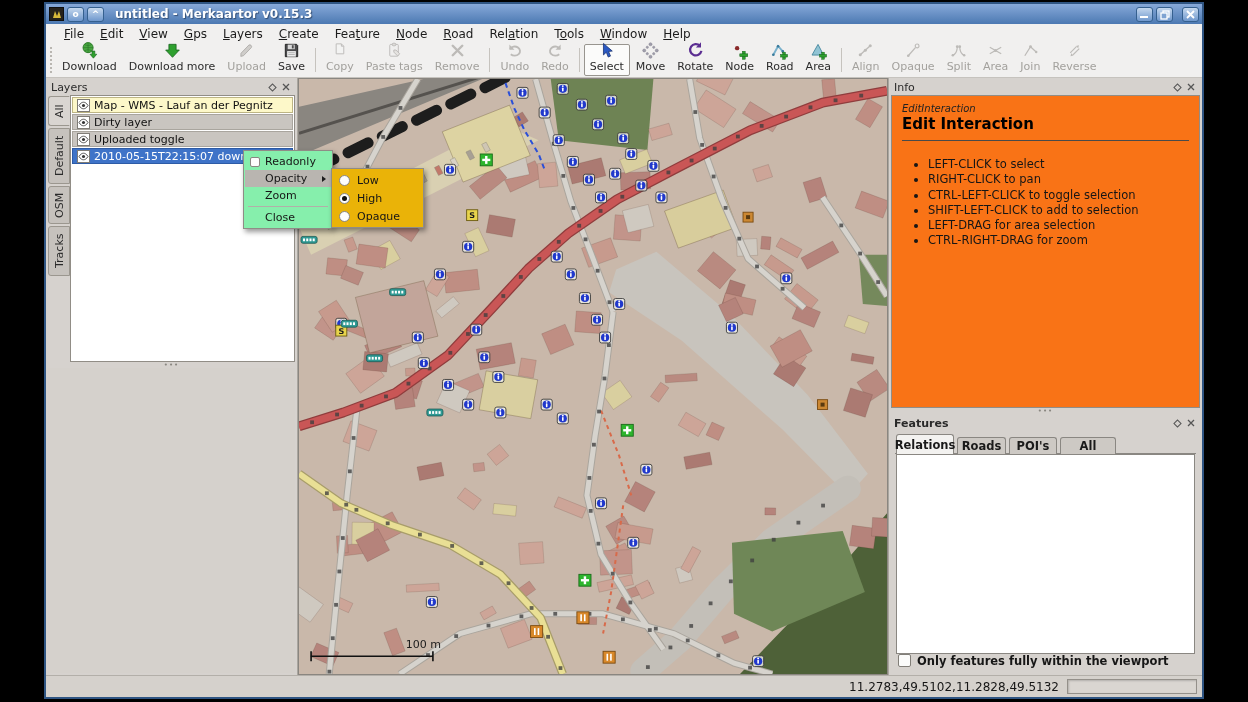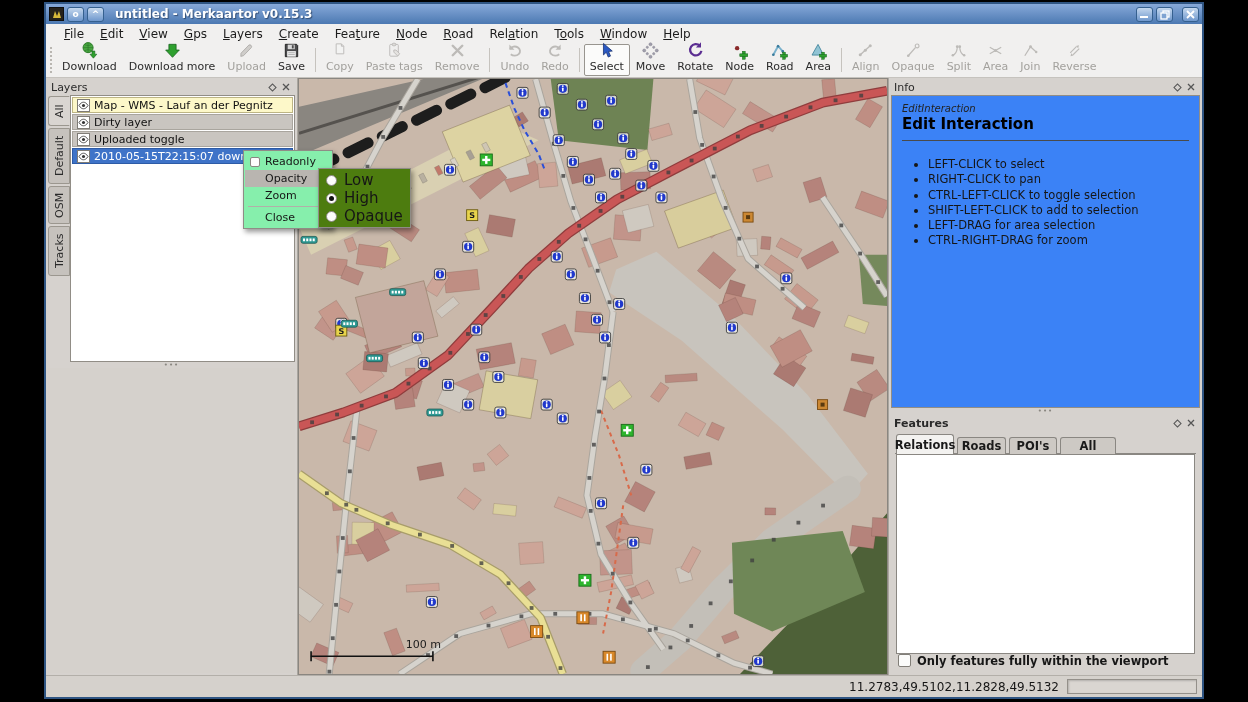--- a/index.html
+++ b/index.html
@@ -65,21 +65,21 @@
   .splitter{height:6px;display:flex;align-items:center;justify-content:center;color:#8a8781;
             font-size:7px;letter-spacing:1px;flex:none;}
   .props-panel{flex:1;display:flex;flex-direction:column;min-height:0;}
   .props-body{flex:1;background:#d5d1cc;margin:0 2px 2px;}
   
   .mapwrap{flex:1;position:relative;border:1px solid #8a8680;min-width:0;background:#c9b8aa;}
   .mapwrap svg{display:block;width:100%;height:100%;}
   
   .rightdock{width:314px;display:flex;flex-direction:column;flex:none;border-left:1px solid #aaa69f;}
   .info-panel{height:330px;display:flex;flex-direction:column;flex:none;}
-  .info-body{flex:1;background:#3b82f6;border:1px solid #918d86;margin:0 2px;padding:7px 10px;overflow:hidden;}
+  .info-body{flex:1;background:#f97316;border:1px solid #918d86;margin:0 2px;padding:7px 10px;overflow:hidden;}
   .info-sub{font-size:10px;font-style:italic;color:#222;}
   .info-head{font-size:15px;font-weight:bold;color:#000;margin:1px 0 7px;}
   .info-rule{height:1px;background:#4a4a4a;margin:0 0 16px;}
   .info-body ul{margin:0 0 0 26px;padding:0;font-size:11.5px;color:#161616;line-height:1.33;}
   .features-panel{flex:1;display:flex;flex-direction:column;min-height:0;font-weight:bold;}
   .ftabs{display:flex;align-items:flex-end;padding:3px 7px 0;flex:none;position:relative;}
   .ftabs::after{content:"";position:absolute;left:6px;right:6px;bottom:0;height:1px;background:#8a8782;}
   .ftab{border:1px solid #8a8782;border-bottom:none;border-radius:3px 3px 0 0;background:#cdc9c4;
         height:17px;display:flex;align-items:center;justify-content:center;font-size:11.5px;color:#1a1a1a;
         margin-right:3px;padding:0 4px;position:relative;z-index:1;}
@@ -96,22 +96,22 @@
   
   .ctxmenu{position:absolute;left:243px;top:150px;width:90px;background:#86efac;border:1px solid #8f8c86;
            box-shadow:2px 3px 5px rgba(0,0,0,.4);padding:2px 1px;font-size:11px;color:#161616;z-index:30;}
   .ctxitem{height:17px;display:flex;align-items:center;gap:5px;padding:0 5px;}
   .ctxitem.hl{background:#b9b5b0;}
   .ctx-check{width:10px;height:10px;background:#fdfdfc;border:1px solid #8a8782;border-radius:2px;flex:none;}
   .ctx-pad{width:10px;flex:none;}
   .ctx-arrow{width:0;height:0;border-left:4px solid #1c1c1c;border-top:3.5px solid transparent;
              border-bottom:3.5px solid transparent;margin-left:auto;}
   .ctxsep{height:1px;background:#b2afa9;margin:2px 3px;}
-  .submenu{position:absolute;left:318px;top:168px;width:93px;background:#4d7c0f;border:1px solid #8f8c86;
-           box-shadow:2px 3px 5px rgba(0,0,0,.4);padding:2px 1px;font-size:15px;color:#161616;z-index:31;}
+  .submenu{position:absolute;left:331px;top:168px;width:93px;background:#eab308;border:1px solid #8f8c86;
+           box-shadow:2px 3px 5px rgba(0,0,0,.4);padding:2px 1px;font-size:11px;color:#161616;z-index:31;}
   .subitem{height:18px;display:flex;align-items:center;gap:7px;padding:0 6px;}
   .radio{width:11px;height:11px;border-radius:50%;background:#fdfdfc;border:1px solid #8a8782;flex:none;
          display:flex;align-items:center;justify-content:center;}
   .radio.sel::after{content:"";width:5px;height:5px;border-radius:50%;background:#111;}
 </style>
 </head>
 <body>
 
 <div class="screen">
   <div class="window">

